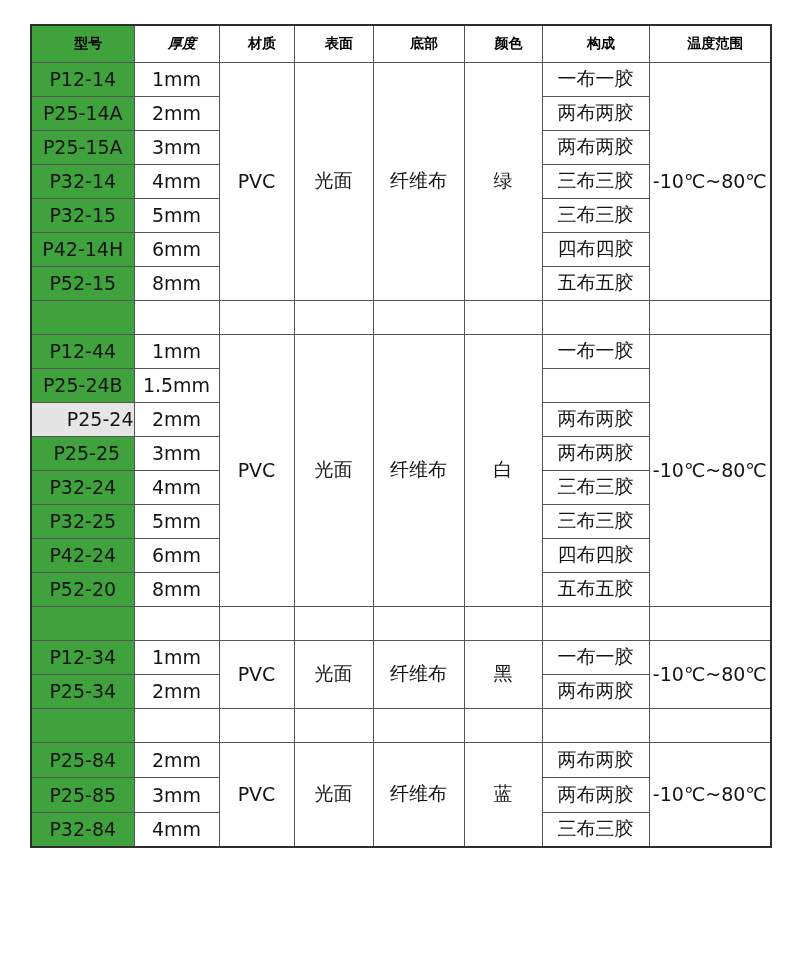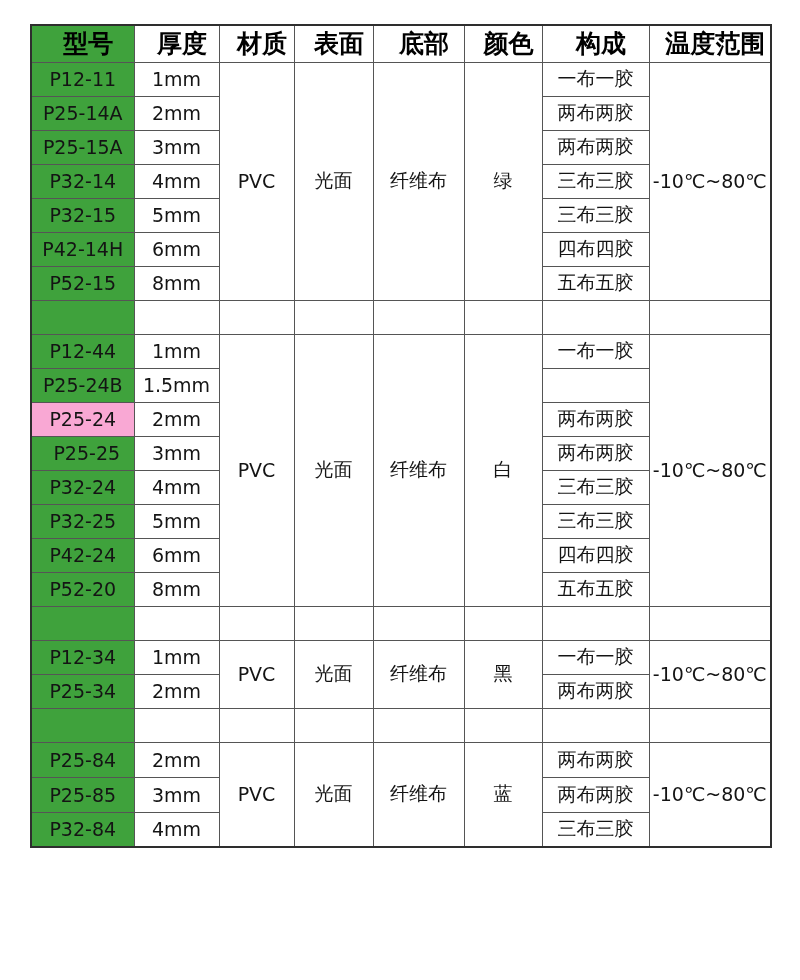--- a/index.html
+++ b/index.html
@@ -31,21 +31,21 @@
     text-align:center;
     vertical-align:middle;
     font-size:19px;
     color:#141414;
     padding:0;
     white-space:nowrap;
     overflow:hidden;
   }
   tr.data-row{height:34px;}
   tr.header-row{height:37px;}
-  tr.header-row td{font-weight:bold;font-size:25px;color:#000000;padding-left:11px;}
+  tr.header-row td{font-weight:bold;font-size:14px;color:#000000;padding-left:11px;}
   tr.separator-row{height:34px;}
   tr.g3{height:35px;}
   td.green-cell{
     color:#ffffff;
   }
 </style>
 </head>
 <body>
 
 <div class="page">
@@ -56,30 +56,30 @@
       <col style="width:75px">
       <col style="width:79px">
       <col style="width:91px">
       <col style="width:78px">
       <col style="width:107px">
       <col style="width:122px">
     </colgroup>
     <tbody>
         <tr class="header-row">
           <td class="green-cell" style="background: rgb(63, 162, 60); font-weight: bold;">型号</td>
-          <td style="font-weight: bold;">厚度</td>
+          <td style="font-weight: bold; font-style: italic;">厚度</td>
           <td style="font-weight: bold;">材质</td>
           <td style="font-weight: bold;">表面</td>
           <td style="font-weight: bold;">底部</td>
           <td style="font-weight: bold;">颜色</td>
           <td style="font-weight: bold;">构成</td>
           <td style="font-weight: bold;">温度范围</td>
         </tr>
         <tr class="data-row">
-          <td class="green-cell" style="background: rgb(63, 162, 60);">P12-11</td>
+          <td class="green-cell" style="background: rgb(63, 162, 60);">P12-14</td>
           <td>1mm</td>
           <td rowspan="7">PVC</td>
           <td rowspan="7">光面</td>
           <td rowspan="7">纤维布</td>
           <td rowspan="7">绿</td>
           <td>一布一胶</td>
           <td rowspan="7">-10℃~80℃</td>
         </tr>
         <tr class="data-row">
           <td class="green-cell" style="background: rgb(63, 162, 60);">P25-14A</td>
@@ -130,21 +130,21 @@
           <td rowspan="8">白</td>
           <td>一布一胶</td>
           <td rowspan="8">-10℃~80℃</td>
         </tr>
         <tr class="data-row">
           <td class="green-cell" style="background: rgb(63, 162, 60);">P25-24B</td>
           <td>1.5mm</td>
           <td></td>
         </tr>
         <tr class="data-row">
-          <td class="green-cell" style="background: #f9a8d4;">P25-24</td>
+          <td class="green-cell" style="background: #e5e5e5; text-align: right;">P25-24</td>
           <td>2mm</td>
           <td>两布两胶</td>
         </tr>
         <tr class="data-row">
           <td class="green-cell" style="background: rgb(63, 162, 60); padding-left: 8px;">P25-25</td>
           <td>3mm</td>
           <td>两布两胶</td>
         </tr>
         <tr class="data-row">
           <td class="green-cell" style="background: rgb(63, 162, 60);">P32-24</td>

